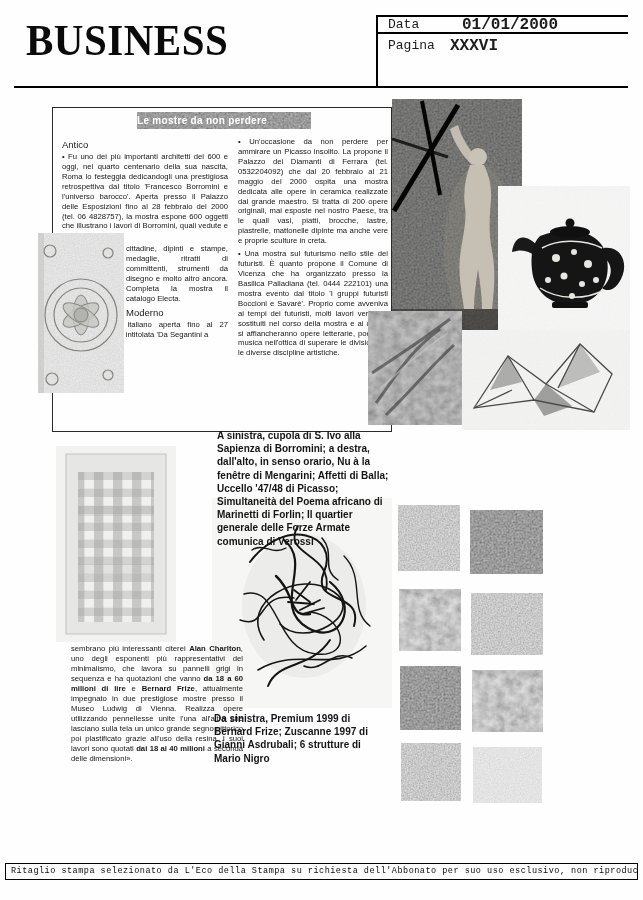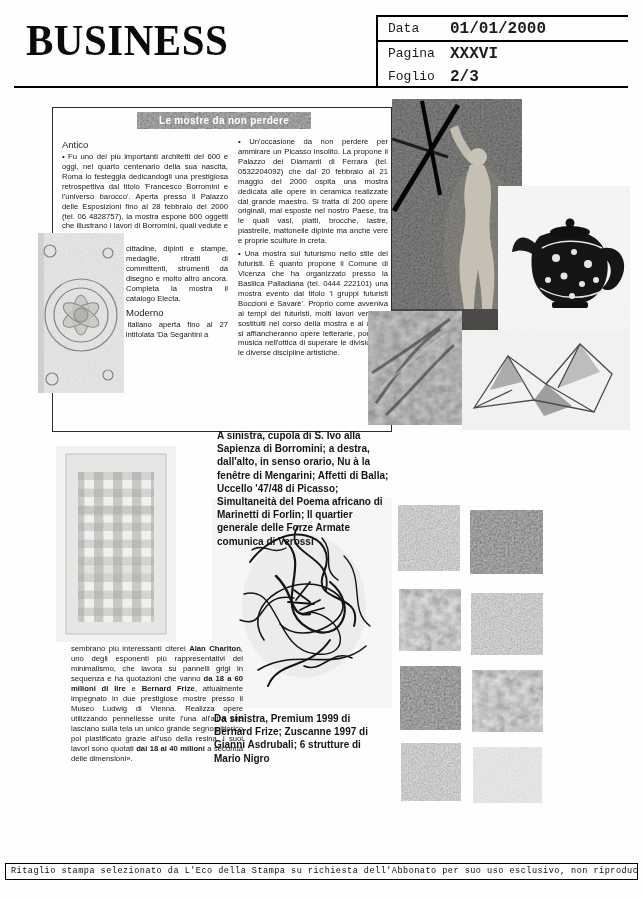--- a/index.html
+++ b/index.html
@@ -8,31 +8,31 @@
   .page { position:relative; width:643px; height:900px; background:#fefefe; overflow:hidden; }
 
   
   .masthead { position:absolute; left:26px; top:14px; font-family:"Liberation Serif",serif;
               font-weight:700; font-size:41px; letter-spacing:.5px; transform:scaleY(1.08);
               transform-origin:top left; color:#0a0a0a; }
   .meta-box { position:absolute; left:376px; top:15px; width:252px; height:71px;
               border-left:2px solid #000; border-top:2px solid #000;
               font-family:"Liberation Mono",monospace; }
   .meta-row { display:flex; align-items:center; height:23px; }
-  .meta-row.first { border-bottom:2px solid #000; height:25px; }
+  .meta-row.first { border-bottom:2px solid #000; height:17px;gap:12px; }
   .meta-label { width:72px; padding-left:10px; font-size:13px; }
   .meta-value { font-size:16px; font-weight:700; }
   .header-rule { position:absolute; left:14px; top:86px; width:614px; height:2px; background:#000; }
 
   
   .article-box { position:absolute; left:52px; top:107px; width:340px; height:325px;
                  border:1px solid #2a2a2a; }
   .title-strip { position:absolute; left:137px; top:112px; width:174px; height:17px; background:#3f3f3f; }
   .title-strip .bg { position:absolute; inset:0; background:#4a4a4a; filter:url(#fDark); }
-  .title-strip span { position:relative; z-index:1; display:block; text-align:center;
+  .title-strip span { position:relative; z-index:1; display:block; text-align:left;
                       font-size:10px; font-weight:700; letter-spacing:.3px; color:#fff; line-height:17px; }
 
   
   .col1 { position:absolute; left:62px; top:137px; width:166px; }
   .col2 { position:absolute; left:238px; top:137px; width:150px; }
   .bodytext { font-size:7.7px; line-height:1.29; text-align:justify; color:#161616; margin-bottom:3px; }
   .sec-h { font-size:9.5px; font-weight:400; margin:2px 0 2px; }
   .wrap-row { display:flex; }
   .wrap-row .spacer { width:64px; flex:none; }
   .wrap-row .narrow { flex:1; }
@@ -132,24 +132,20 @@
 
   <div class="masthead">BUSINESS</div>
   <div class="meta-box">
     <div class="meta-row first">
       <span class="meta-label">Data</span>
       <span class="meta-value">01/01/2000</span>
     </div>
     <div class="meta-row">
       <span class="meta-label">Pagina</span>
       <span class="meta-value">XXXVI</span>
-    </div>
-    <div class="meta-row">
-      <span class="meta-label">Foglio</span>
-      <span class="meta-value">2/3</span>
     </div>
   </div>
   <div class="header-rule"></div>
 
   <div class="article-box"></div>
   <div class="title-strip">
     <div class="bg"></div>
     <span>Le mostre da non perdere</span>
   </div>
 

